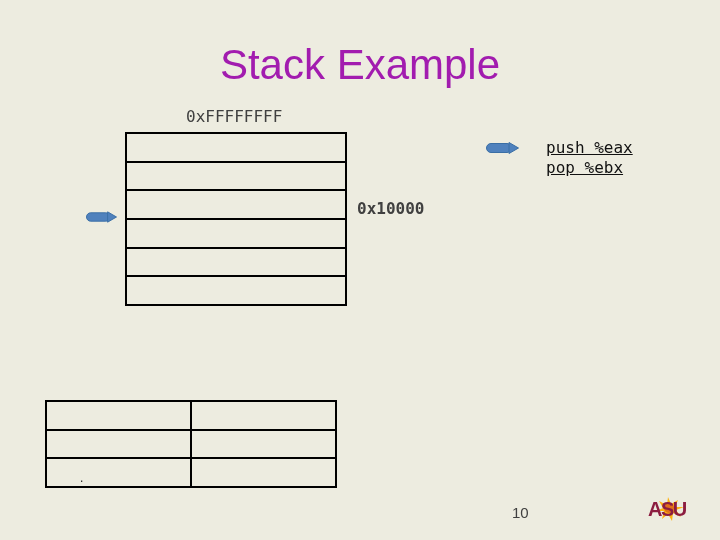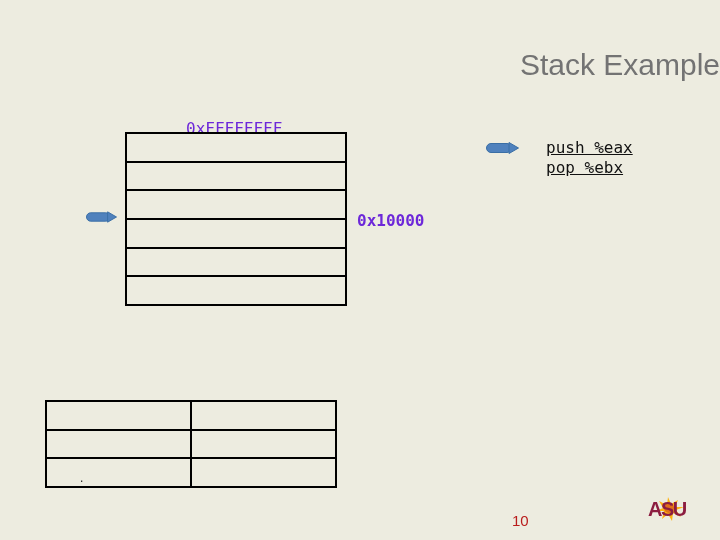--- a/index.html
+++ b/index.html
@@ -10,35 +10,34 @@
   }
   .slide {
     position: relative;
     width: 720px; height: 540px;
     background: #EDECE0;
   }
   .abs { position: absolute; }
 
   .title {
     top: 42px; left: 0; width: 720px;
-    text-align: right;
-    font-size: 30px;
+    text-align: center;
+    font-size: 42px;
     font-weight: 400;
-    color: #737373;
+    color: #a21caf;
     letter-spacing: 0px;
     line-height: 46px;
   }
 
   .mono {
     font-family: "DejaVu Sans Mono", monospace;
     font-size: 16px;
-    color: #6d28d9;
+    color: #404040;
     line-height: 18px;
     white-space: pre;
-    margin-top: 12px;
   }
 
   .addr-top    { left: 186px; top: 108px; }
   .addr-ptr    { left: 357px; top: 200px; font-weight: bold; }
   .addr-bottom { left: 186px; top: 316px; }
 
   .stack-table {
     left: 125px; top: 132px;
     width: 222px; height: 174px;
     border: 2px solid #000;
@@ -85,22 +84,21 @@
 
   .footer-author {
     left: 42px; top: 508px;
     font-size: 13px;
     color: #8b8b80;
     letter-spacing: 0.2px;
   }
   .page-number {
     left: 512px; top: 504px;
     font-size: 15px;
-    color: #b91c1c;
-    margin-top: 8px;
+    color: #404040;
   }
   .asu-logo { left: 648px; top: 497px; width: 46px; height: 24px; }
   .asu-logo svg { display: block; width: 100%; height: 100%; }
 </style>
 </head>
 <body>
 
 <div class="slide">
 
   <div class="abs title">Stack Example</div>

